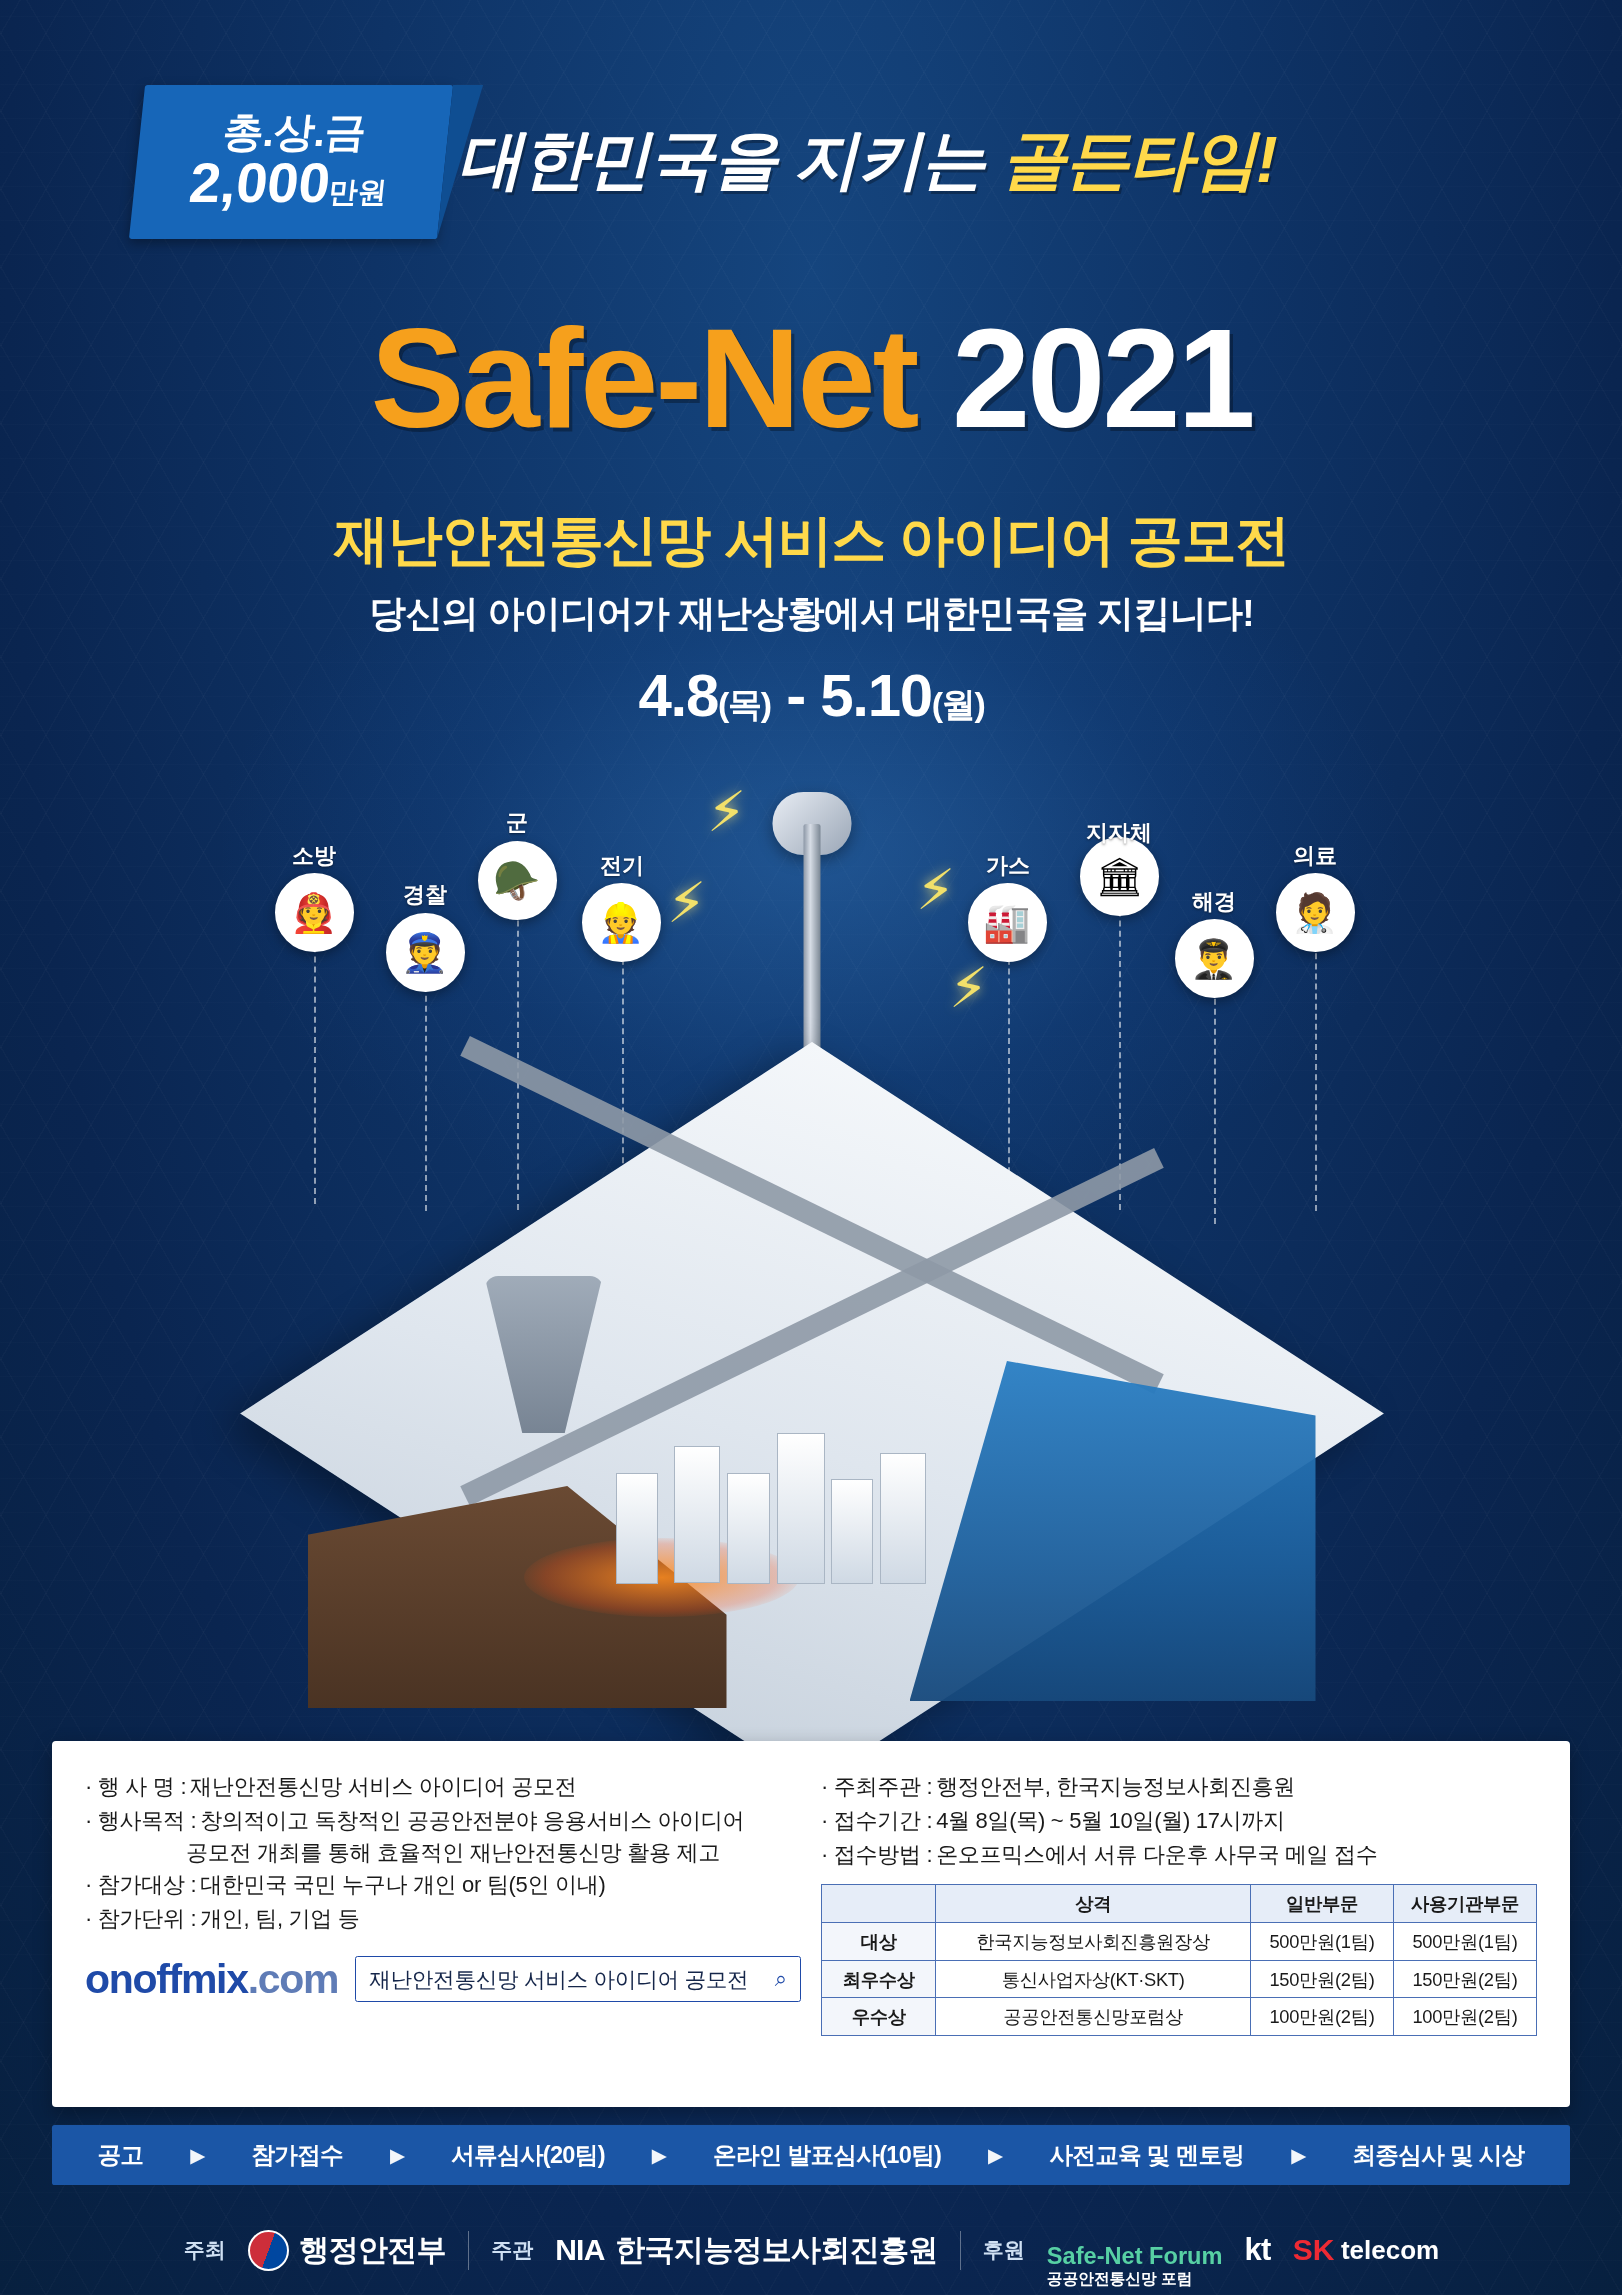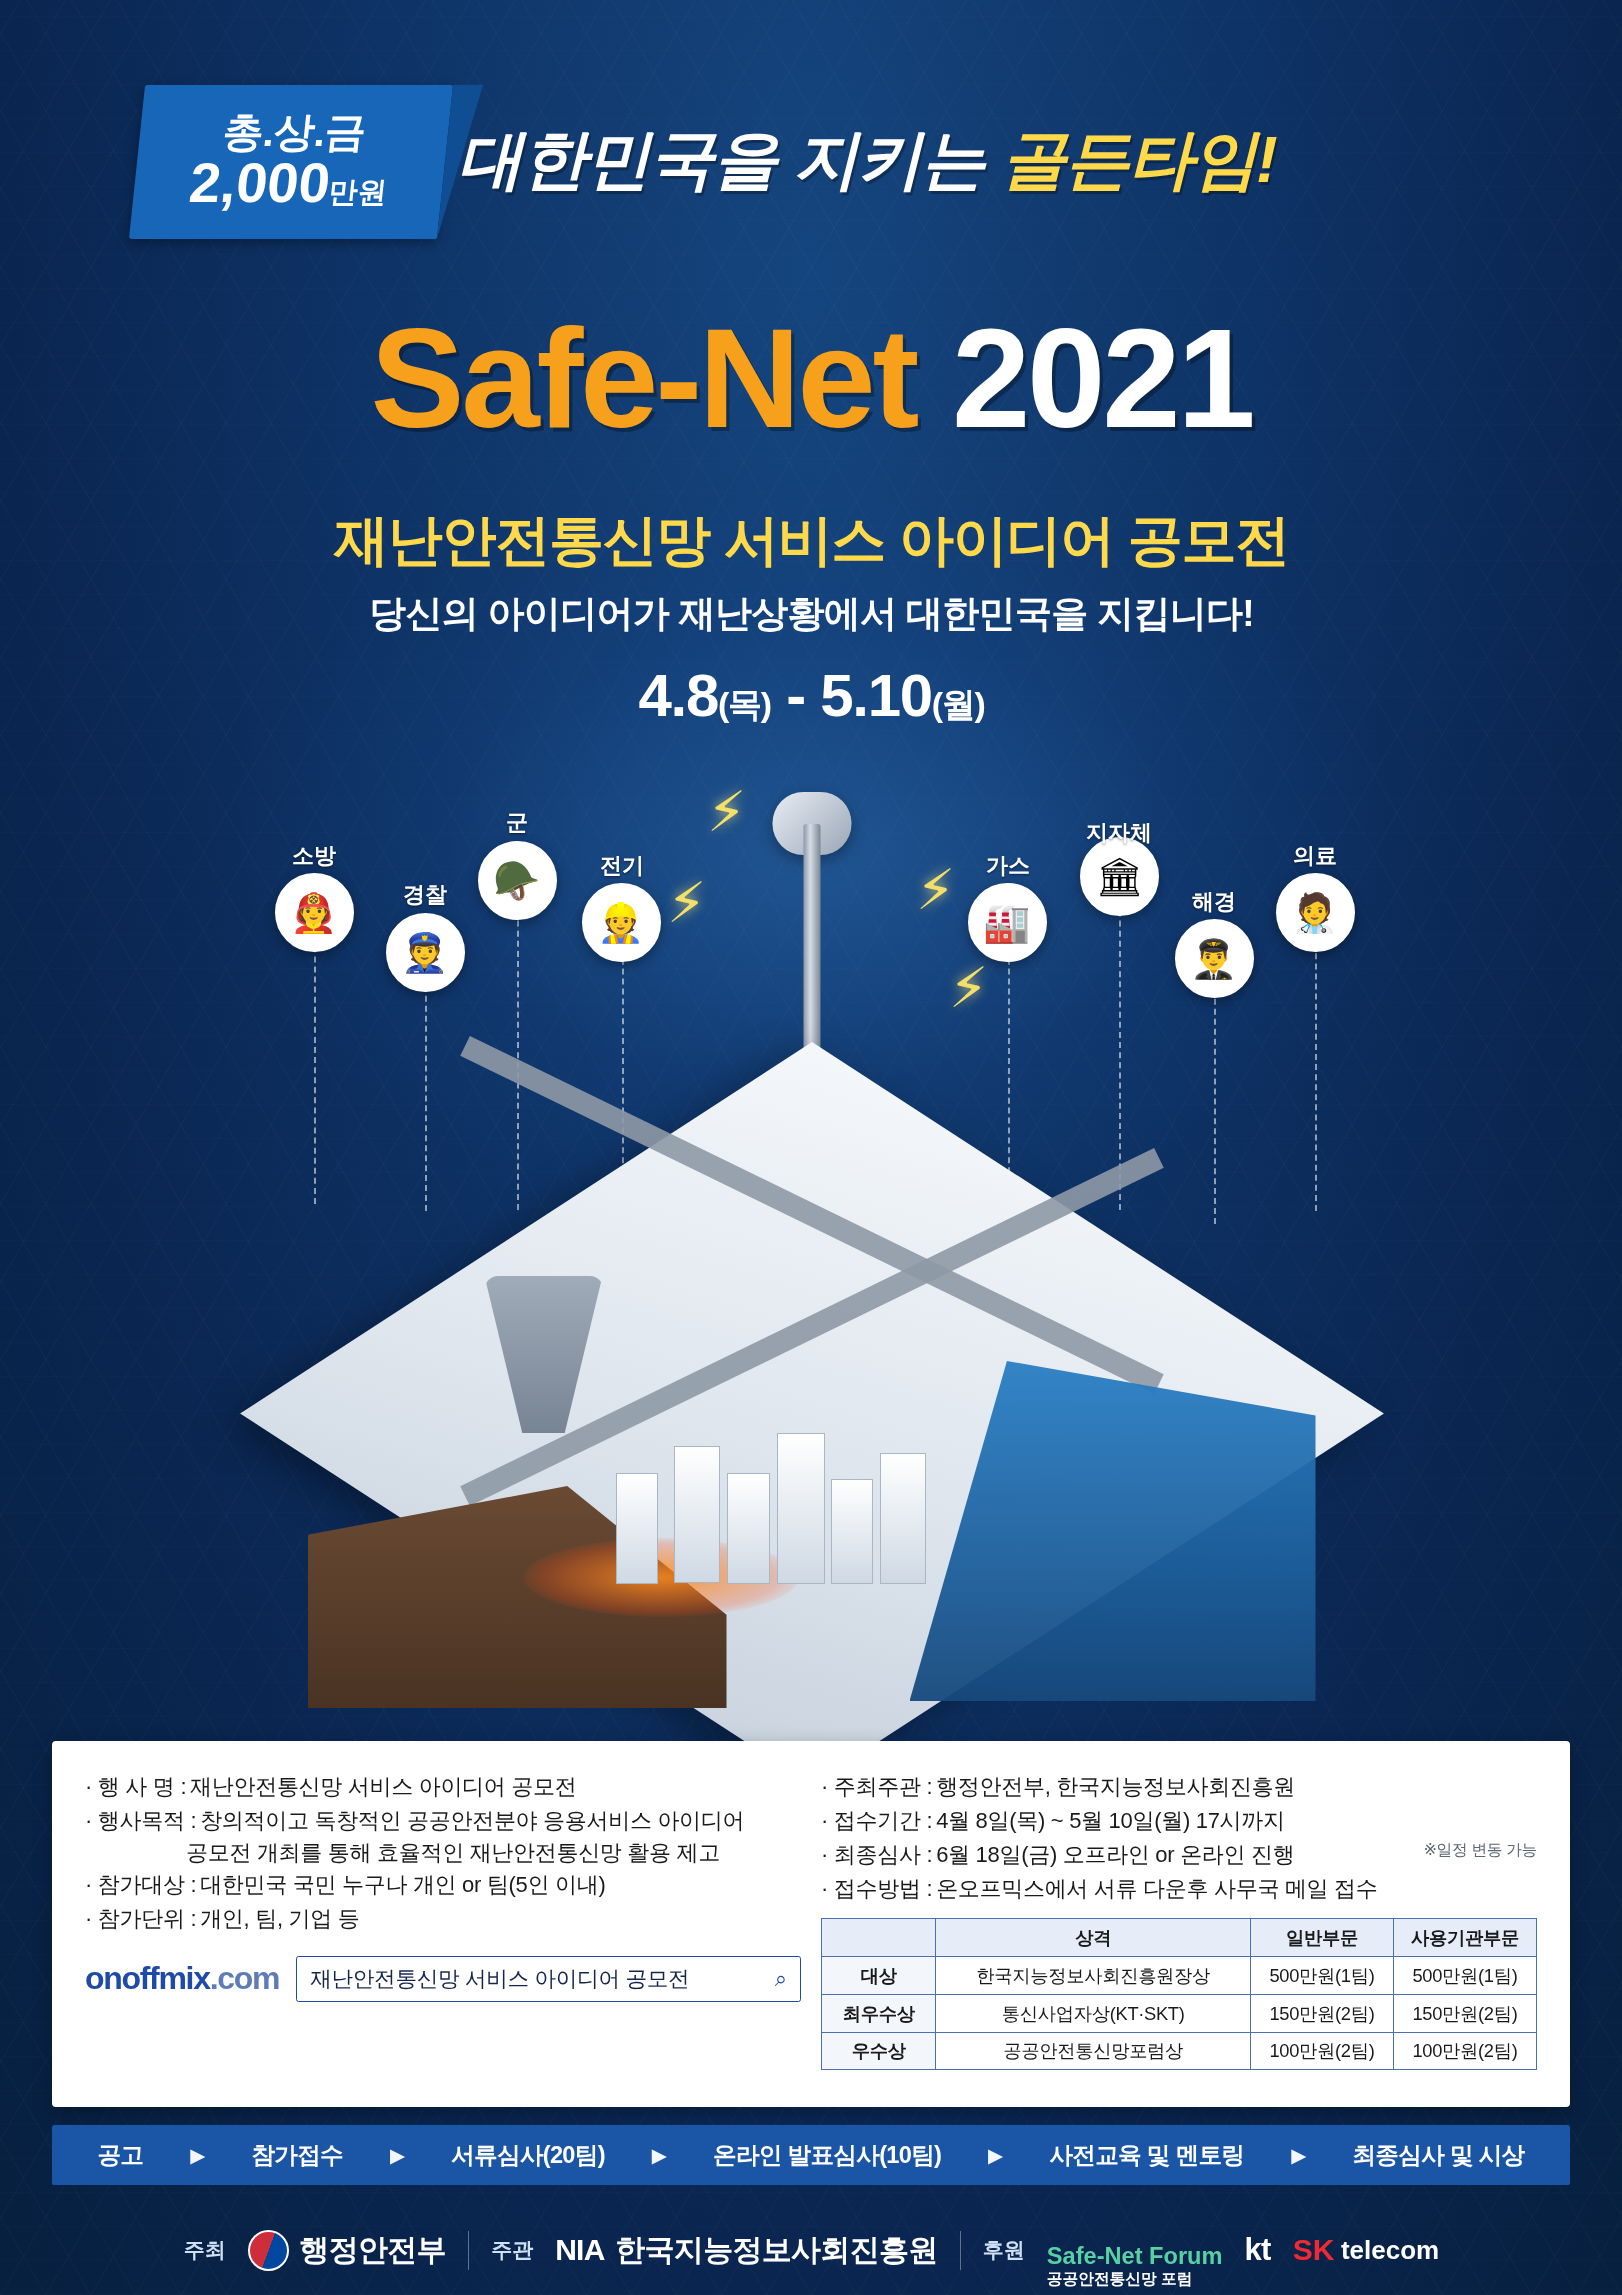--- a/index.html
+++ b/index.html
@@ -211,21 +211,21 @@
     display: flex; gap: 3.9px;
   }
   .info-line .k { white-space: nowrap; font-weight: 400; }
   .info-line .v { flex: 1; }
   .info-sub { font-size: 22px; color: #1a1a1a; padding-left: 101px; letter-spacing: -0.3px; }
   .note { font-size: 15.7px; color: #5c6572; }
 
   .onoff {
     margin-top: 19.6px; display: flex; align-items: center; gap: 17px;
   }
-  .onoff-logo { font-size: 32px; font-weight: 800; color: #1f4aa8; letter-spacing: -1.3px; }
+  .onoff-logo { font-size: 41px; font-weight: 800; color: #1f4aa8; letter-spacing: -1.3px; }
   .onoff-logo .dim { color: #5f7cb6; font-weight: 700; }
   .search-box {
     flex: 1; height: 46px; border: 1.3px solid #1f4aa8; border-radius: 2.6px;
     display: flex; align-items: center; padding: 0 13px; gap: 9.2px;
   }
   .search-box input {
     flex: 1; border: 0; outline: 0; font-size: 21.6px; color: #15264a;
     font-family: inherit; letter-spacing: -0.3px;
   }
   .search-icon { font-size: 22px; color: #1f4aa8; }
@@ -403,25 +403,20 @@
       </div>
 
       <div class="panel-col">
         <div class="info-line">
           <span class="k">· 주최주관 :</span>
           <span class="v">행정안전부, 한국지능정보사회진흥원</span>
         </div>
         <div class="info-line">
           <span class="k">· 접수기간 :</span>
           <span class="v">4월 8일(목) ~ 5월 10일(월) 17시까지</span>
-        </div>
-        <div class="info-line">
-          <span class="k">· 최종심사 :</span>
-          <span class="v">6월 18일(금) 오프라인 or 온라인 진행</span>
-          <span class="note">※일정 변동 가능</span>
         </div>
         <div class="info-line">
           <span class="k">· 접수방법 :</span>
           <span class="v">온오프믹스에서 서류 다운후 사무국 메일 접수</span>
         </div>
 
         <table class="prize-table">
           <thead>
             <tr>
               <th style="width:16%"></th>

